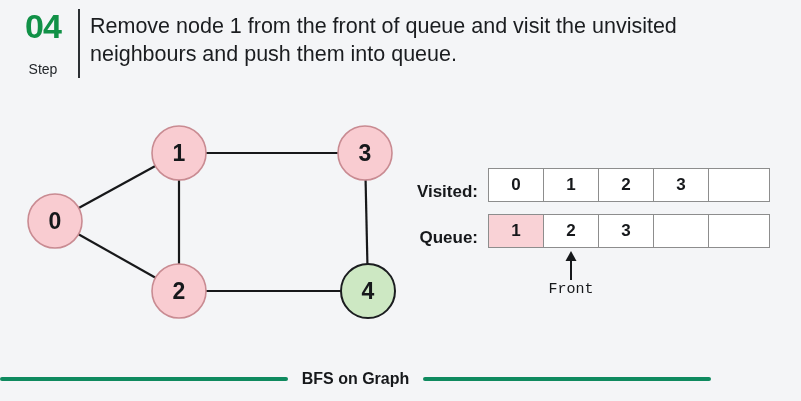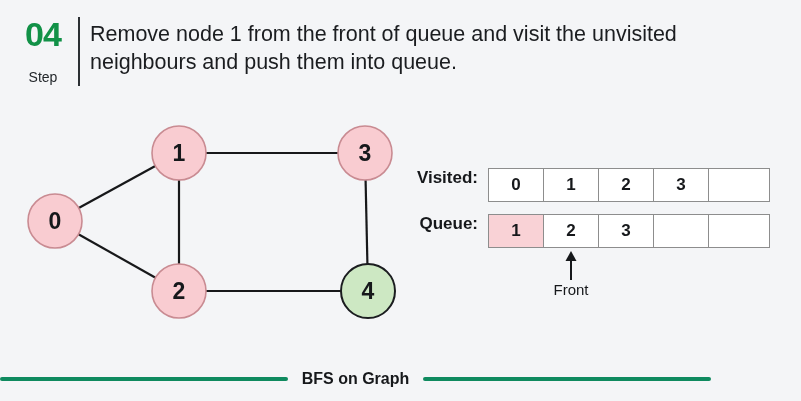--- a/index.html
+++ b/index.html
@@ -11,21 +11,21 @@
     height: 401px;
     background: #f4f5f7;
     font-family: "Liberation Sans", sans-serif;
     overflow: hidden;
     position: relative;
   }
 
   
   .header {
     position: absolute;
-    left: 0; top: 8px;
+    left: 0; top: 0;
     width: 801px;
     height: 86px;
   }
   .step-badge {
     position: absolute;
     left: 14px; top: 8px;
     width: 58px;
     text-align: center;
   }
   .step-num {
@@ -72,21 +72,21 @@
   .table-area {
     position: absolute;
     left: 400px; top: 168px;
     width: 390px;
     height: 160px;
   }
   .row {
     position: absolute;
     height: 34px;
     display: flex;
-    align-items: flex-start;
+    align-items: flex-end;
   }
   .row-visited { left: 0; top: 0; }
   .row-queue   { left: 0; top: 46px; }
 
   .row-label {
     width: 88px;
     text-align: right;
     padding-right: 10px;
     font-size: 17px;
     font-weight: bold;
@@ -218,21 +218,21 @@
     <div class="row-label">Queue:</div>
     <div class="cells" id="queue-cells">
         <div class="cell highlight">1</div>
         <div class="cell">2</div>
         <div class="cell">3</div>
         <div class="cell blank"></div>
         <div class="cell wide blank"></div>
       </div>
   </div>
 
-  <div class="front-wrap" style="left: 131px;">
+  <div class="front-wrap" style="left: 131px; font-family: Liberation Mono, monospace;">
     <svg class="front-arrow" width="18" height="30" viewBox="0 0 18 30">
       <line x1="9" y1="30" x2="9" y2="8" stroke="#16181b" stroke-width="2"></line>
       <polygon points="9,1 3.5,11 14.5,11" fill="#16181b"></polygon>
     </svg>
     <div class="front-label">Front</div>
   </div>
 
 </div>
 
 <div class="footer">

